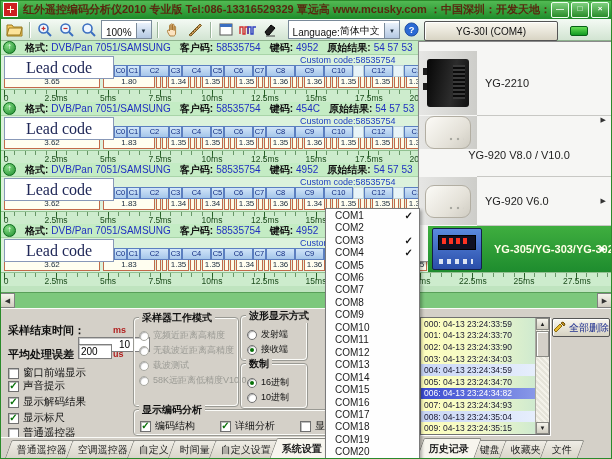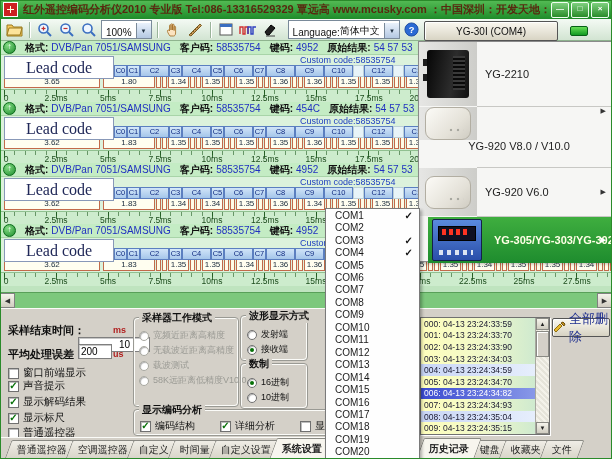--- a/index.html
+++ b/index.html
@@ -92,21 +92,21 @@
 #rec-list{position:absolute;left:420px;top:317px;width:130px;height:118px;border:1px solid #707070;box-shadow:inset 1px 1px 0 #505050,1px 1px 0 #fff;background:#fff;display:flex;box-sizing:border-box;z-index:20}
 #rec-rows{flex:1;display:flex;flex-direction:column;overflow:hidden}
 .hrow{flex:1;display:flex;align-items:center;padding-left:3px;font-size:8.5px;color:#1a1a30;white-space:nowrap}
 .hrow.y{background:linear-gradient(90deg,#ffffbc,#f0f8ca 55%,#cfeacf)}
 .hrow.b{background:linear-gradient(90deg,#c9d6f6,#e6eefc)}
 .hrow.sel{background:linear-gradient(90deg,#3a4ad0,#8898e8);color:#fff}
 #rec-sbar{width:13px;display:flex;flex-direction:column;background:#ece9dd;border-left:1px solid #a8a8a0;flex:none}
 .sarrow{height:12px;background:linear-gradient(#f6f4ec,#cfccc0);border:1px solid #8a8a84;font-size:6px;display:flex;align-items:center;justify-content:center;color:#222;box-sizing:border-box;flex:none}
 .strack{flex:1;background:repeating-linear-gradient(45deg,#e6e4da 0 2px,#f4f2ea 2px 4px);position:relative}
 .sthumb{position:absolute;left:0;right:0;top:1px;height:26px;background:#d4d0c8;border:1px solid #8a8a84;box-shadow:inset 1px 1px 0 #fff;box-sizing:border-box}
-#del-btn{position:absolute;left:552px;top:318px;width:58px;height:19px;background:linear-gradient(#faf8f0,#d6d2c2);border:1px solid #555;box-shadow:inset 1px 1px 0 #fff;border-radius:2px;display:flex;align-items:center;justify-content:center;gap:3px;font-size:13px;color:#203090;z-index:20;box-sizing:border-box}
+#del-btn{position:absolute;left:552px;top:318px;width:58px;height:19px;background:linear-gradient(#faf8f0,#d6d2c2);border:1px solid #555;box-shadow:inset 1px 1px 0 #fff;border-radius:2px;display:flex;align-items:center;justify-content:center;gap:3px;font-size:10px;color:#203090;z-index:20;box-sizing:border-box}
 #sphere{position:absolute;left:591px;top:441px;width:13px;height:13px;border-radius:50%;background:radial-gradient(circle at 35% 30%,#bcd8ff,#4a78d8 60%,#1a3a9a);z-index:20}
 
 .tabbar{position:absolute;top:437px;height:22px;background:#d4d0c8;display:flex;align-items:flex-end;box-sizing:border-box;z-index:5}
 #tabs-left{left:0;width:612px;border-top:1px solid #fbfbf8;padding-left:8px}
 #tabs-right{left:420px;width:192px;z-index:21}
 .tab{position:relative;height:19px;margin-right:-7px;padding:0 8px;display:flex;align-items:center;transform:skewX(-20deg);background:linear-gradient(#efede6,#d8d4c8);border:1px solid #8a8a84;border-bottom:none;border-radius:2px 2px 0 0;font-size:10px;color:#222;box-sizing:border-box}
 .tab>span{transform:skewX(20deg);white-space:nowrap}
 .tab.active{background:#f7f5ee;font-weight:bold;z-index:2;height:21px}
 .icn{display:flex;align-items:center;justify-content:center}
 </style>
@@ -810,21 +810,21 @@
       <span>COM18</span>
     </div>
     <div class="com-item">
       <span>COM19</span>
     </div>
     <div class="com-item">
       <span>COM20</span>
     </div>
   </div>
 <div id="device-menu">
-    <div class="dm-item" style="height: 64px;">
+    <div class="dm-item" style="height: 64px; margin-top: 9px;">
       <span class="dm-ic">
         <span class="img-yg2210"></span>
       </span>
       <span class="dm-label">YG-2210</span>
     </div>
     <div class="dm-sep"></div>
     <div class="dm-item" style="height: 60px; flex-direction: column;">
       <span class="dm-ic">
         <span class="img-yg920"></span>
       </span>

